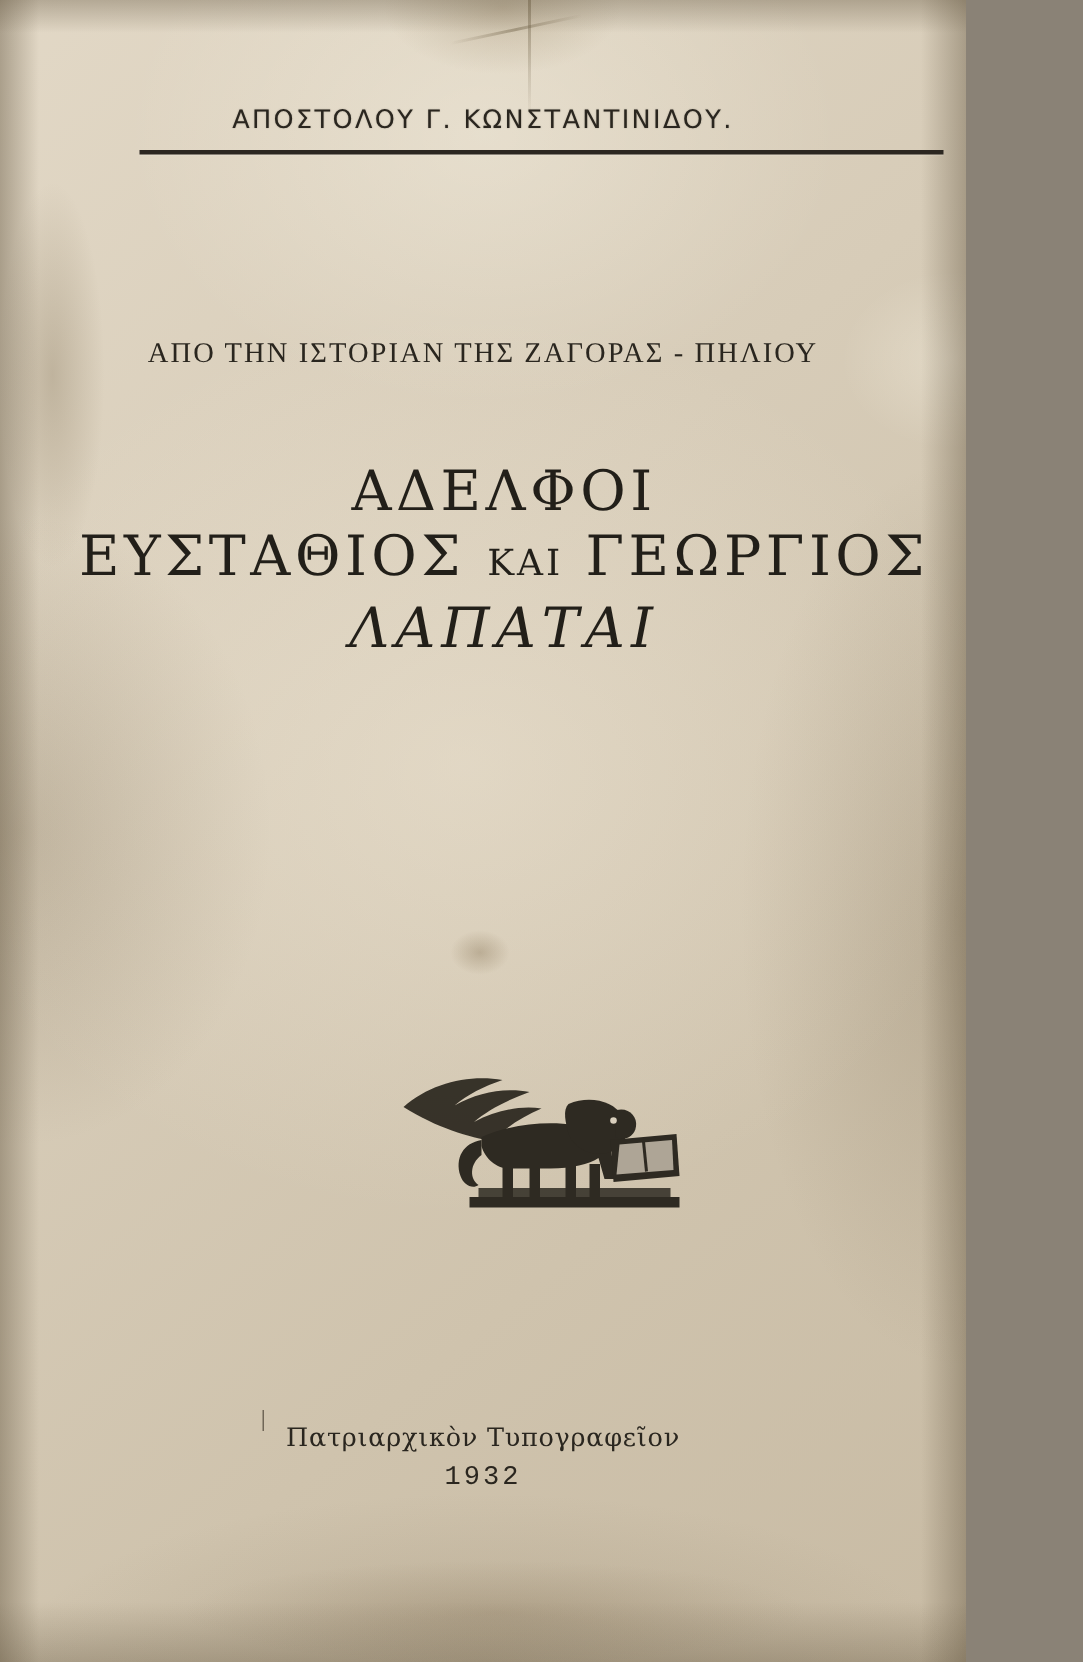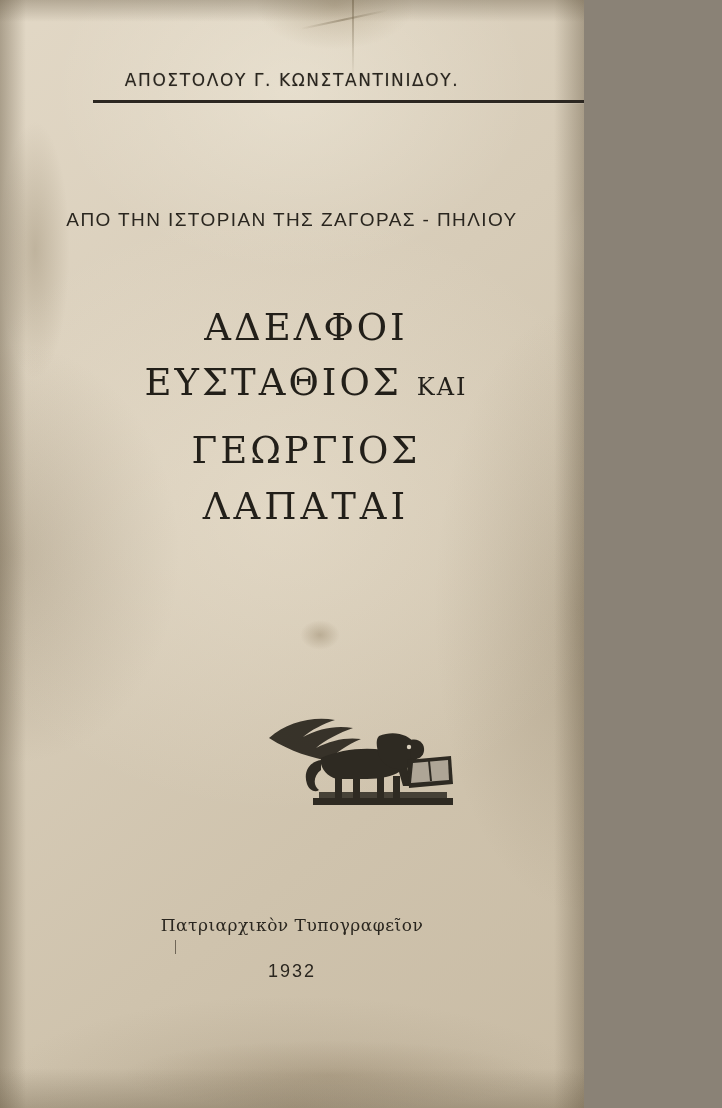--- a/index.html
+++ b/index.html
@@ -9,21 +9,21 @@
   }
   body {
     width: 722px;
     height: 1108px;
     overflow: hidden;
     font-family: "Liberation Sans", sans-serif;
   }
 
   .page {
     position: relative;
-    width: 584px;
+    width: 644px;
     height: 1108px;
     background: #d9cfbd;
     background-image:
       radial-gradient(ellipse 340px 260px at 50% 8%,  rgba(255,252,240,0.30), rgba(255,252,240,0) 70%),
       radial-gradient(ellipse 500px 420px at 48% 46%, rgba(248,240,224,0.35), rgba(248,240,224,0) 72%),
       radial-gradient(ellipse 240px 300px at 2% 50%,  rgba(120,104,78,0.30), rgba(120,104,78,0) 70%),
       radial-gradient(ellipse 200px 420px at 99% 55%, rgba(120,104,78,0.26), rgba(120,104,78,0) 72%),
       radial-gradient(ellipse 420px 150px at 50% 100%,rgba(120,104,78,0.22), rgba(120,104,78,0) 75%),
       linear-gradient(140deg, #e2d8c6 0%, #d7ccb8 40%, #cfc3ad 70%, #c8bba4 100%);
     overflow: hidden;
@@ -71,45 +71,45 @@
     top: 100px;
     left: 93px;
     width: 536px;
     height: 3px;
     background: #2c2721;
     box-shadow: 0 1px 0 rgba(255,255,255,0.12);
   }
 
   .subtitle {
     position: absolute;
-    top: 209px;
+    top: 225px;
     left: 0;
     right: 0;
     font-size: 19px;
     letter-spacing: 1.4px;
-    font-family: Liberation Sans, sans-serif;
+    font-family: Liberation Serif, serif;
     color: #2a261f;
   }
 
   .maintitle {
     position: absolute;
     top: 305px;
     left: 0;
     right: 0;
     font-family: "DejaVu Serif", serif;
     color: #221f19;
   }
   .mt-line {
     display: block;
     letter-spacing: 3px;
     padding-left: 28px;
   }
   .mt1 { font-size: 37px; line-height: 46px; }
-  .mt2 { font-size: 37px; line-height: 64px; text-align: center; }
-  .mt3 { font-size: 37px; line-height: 48px; letter-spacing: 4px; }
+  .mt2 { font-size: 37px; line-height: 40px; text-align: center; }
+  .mt3 { font-size: 37px; line-height: 48px; letter-spacing: 4px; font-style: italic; }
   .mt-small {
     font-size: 24px;
     letter-spacing: 2px;
   }
 
   .edition {
     position: absolute;
     top: 548px;
     left: 0;
     right: 0;
@@ -149,28 +149,28 @@
     font-size: 20px;
     letter-spacing: 2px;
     display: block;
     line-height: 26px;
   }
   .press {
     font-size: 17px;
     letter-spacing: 0.5px;
     display: block;
     line-height: 26px;
+    margin-top: 34px;
   }
   .year {
     font-size: 18px;
     letter-spacing: 2px;
     display: block;
     line-height: 26px;
-    font-family: Liberation Sans, sans-serif;
-    margin-top: 20px;
+    font-family: Liberation Mono, monospace;
   }
 
   .tick {
     position: absolute;
     left: 175px;
     top: 940px;
     width: 1px;
     height: 14px;
     background: rgba(60,52,40,0.65);
   }

